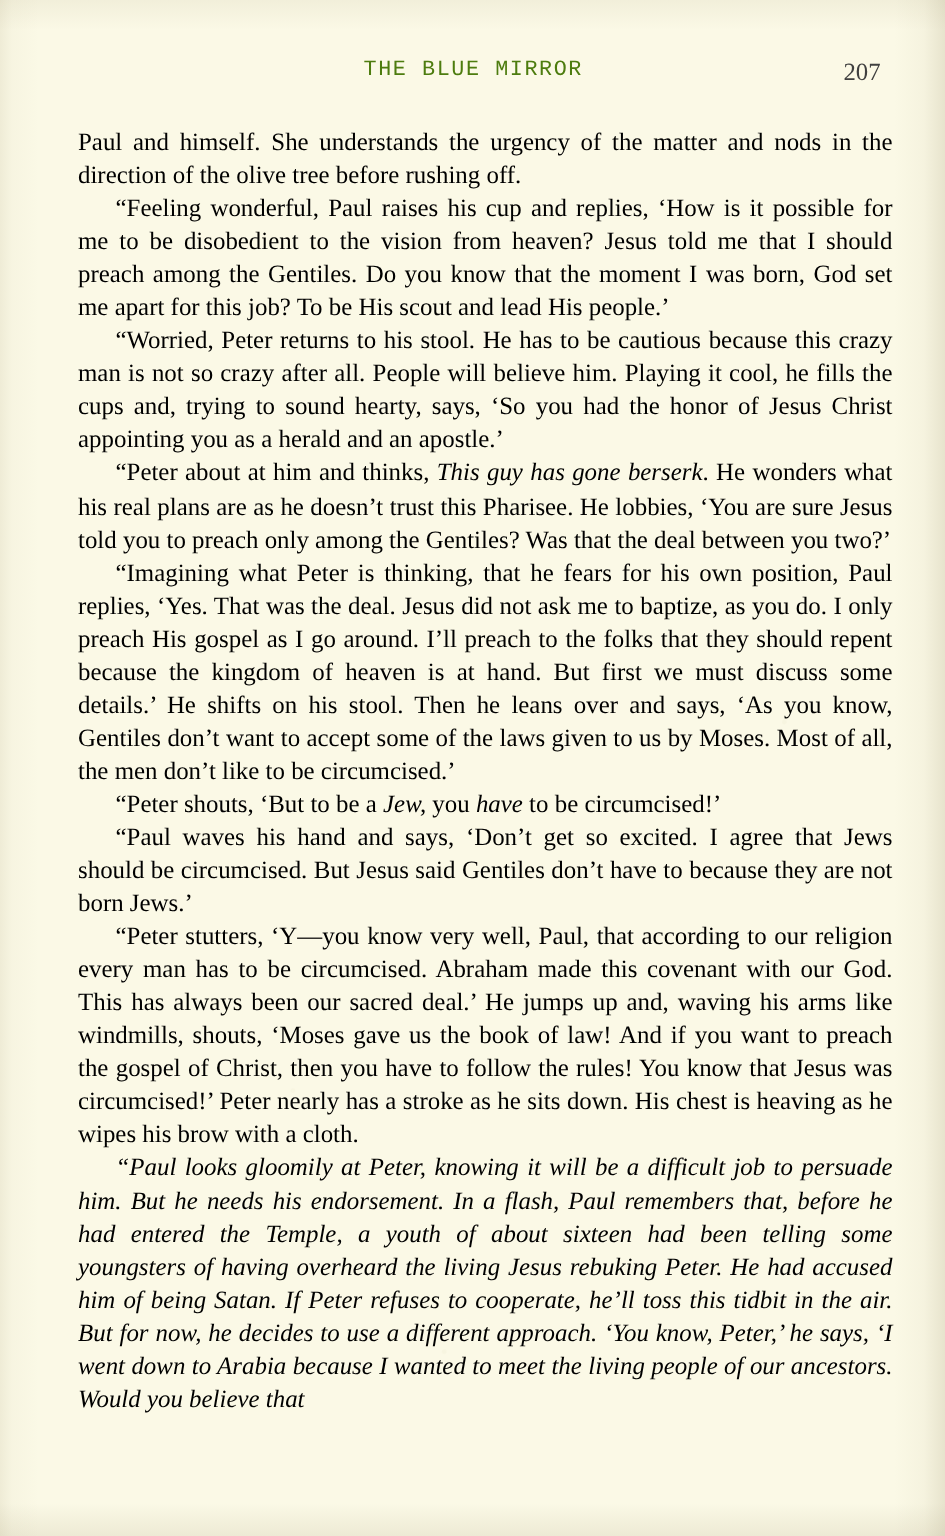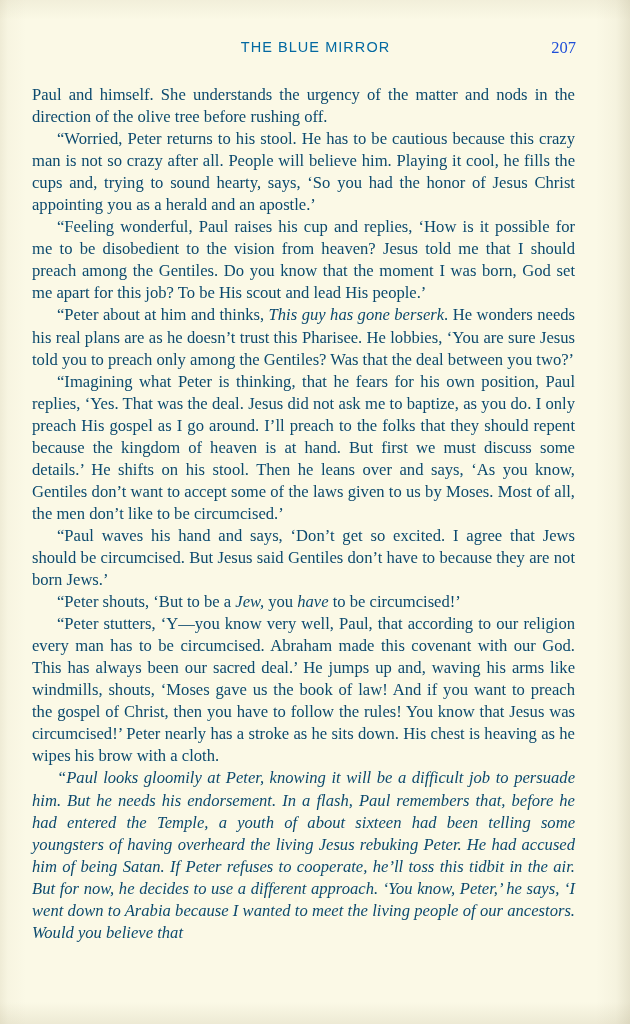--- a/index.html
+++ b/index.html
@@ -62,46 +62,46 @@
     width: 543px;
     height: 22px;
     z-index: 6;
   }
 
   .head-title {
     position: absolute;
     left: 0;
     right: 0;
     text-align: center;
-    font-family: Liberation Sans, sans-serif;
+    font-family: Liberation Mono, monospace;
     font-size: 14.5px;
     letter-spacing: 1.05px;
-    color: #0369a1;
+    color: #4d7c0f;
     white-space: nowrap;
   }
 
   .head-folio {
     position: absolute;
-    right: 11px;
+    right: 0;
     top: -1px;
     font-family: "Liberation Serif", "DejaVu Serif", serif;
     font-size: 16.5px;
-    color: #1d4ed8;
+    color: #404040;
   }
 
   .body-column {
     position: absolute;
     top: 84px;
-    left: 32px;
+    left: 52px;
     width: 543px;
     z-index: 6;
     font-family: "Liberation Serif", "DejaVu Serif", serif;
     font-size: 16.6px;
     line-height: 22.05px;
-    color: #0c4a6e;
+    color: #000000;
     text-align: justify;
     text-justify: inter-word;
     -webkit-font-smoothing: antialiased;
   }
 
   .body-column p {
     margin: 0;
     text-indent: 25px;
     hyphens: none;
   }
@@ -123,23 +123,23 @@
 
 <div id="page">
 
   <div class="running-head">
     <div class="head-title">THE BLUE MIRROR</div>
     <div class="head-folio">207</div>
   </div>
 
   <div class="body-column">
       <p class="no-indent"><span>Paul and himself. She understands the urgency of the matter and nods in the direction of the olive tree before rushing off.</span></p>
+      <p><span>“Feeling wonderful, Paul raises his cup and replies, ‘How is it possible for me to be disobedient to the vision from heaven? Jesus told me that I should preach among the Gentiles. Do you know that the moment I was born, God set me apart for this job? To be His scout and lead His people.’</span></p>
       <p><span>“Worried, Peter returns to his stool. He has to be cautious because this crazy man is not so crazy after all. People will believe him. Playing it cool, he fills the cups and, trying to sound hearty, says, ‘So you had the honor of Jesus Christ appointing you as a herald and an apostle.’</span></p>
-      <p><span>“Feeling wonderful, Paul raises his cup and replies, ‘How is it possible for me to be disobedient to the vision from heaven? Jesus told me that I should preach among the Gentiles. Do you know that the moment I was born, God set me apart for this job? To be His scout and lead His people.’</span></p>
-      <p><span>“Peter about at him and thinks, </span><em>This guy has gone berserk</em><span>. He wonders needs his real plans are as he doesn’t trust this Pharisee. He lobbies, ‘You are sure Jesus told you to preach only among the Gentiles? Was that the deal between you two?’</span></p>
+      <p><span>“Peter about at him and thinks, </span><em>This guy has gone berserk</em><span>. He wonders what his real plans are as he doesn’t trust this Pharisee. He lobbies, ‘You are sure Jesus told you to preach only among the Gentiles? Was that the deal between you two?’</span></p>
       <p><span>“Imagining what Peter is thinking, that he fears for his own position, Paul replies, ‘Yes. That was the deal. Jesus did not ask me to baptize, as you do. I only preach His gospel as I go around. I’ll preach to the folks that they should repent because the kingdom of heaven is at hand. But first we must discuss some details.’ He shifts on his stool. Then he leans over and says, ‘As you know, Gentiles don’t want to accept some of the laws given to us by Moses. Most of all, the men don’t like to be circumcised.’</span></p>
+      <p><span>“Peter shouts, ‘But to be a </span><em>Jew,</em><span> you </span><em>have</em><span> to be circumcised!’</span></p>
       <p><span>“Paul waves his hand and says, ‘Don’t get so excited. I agree that Jews should be circumcised. But Jesus said Gentiles don’t have to because they are not born Jews.’</span></p>
-      <p><span>“Peter shouts, ‘But to be a </span><em>Jew,</em><span> you </span><em>have</em><span> to be circumcised!’</span></p>
       <p><span>“Peter stutters, ‘Y—you know very well, Paul, that according to our religion every man has to be circumcised. Abraham made this covenant with our God. This has always been our sacred deal.’ He jumps up and, waving his arms like windmills, shouts, ‘Moses gave us the book of law! And if you want to preach the gospel of Christ, then you have to follow the rules! You know that Jesus was circumcised!’ Peter nearly has a stroke as he sits down. His chest is heaving as he wipes his brow with a cloth.</span></p>
       <p><span>“Paul looks gloomily at Peter, knowing it will be a difficult job to persuade him. But he needs his endorsement. In a flash, Paul remembers that, before he had entered the Temple, a youth of about sixteen had been telling some youngsters of having overheard the living Jesus rebuking Peter. He had accused him of being Satan. If Peter refuses to cooperate, he’ll toss this tidbit in the air. But for now, he decides to use a different approach. ‘You know, Peter,’ he says, ‘I went down to Arabia because I wanted to meet the living people of our ancestors. Would you believe that</span></p>
     </div>
 
 </div>
 
 </body></html>

